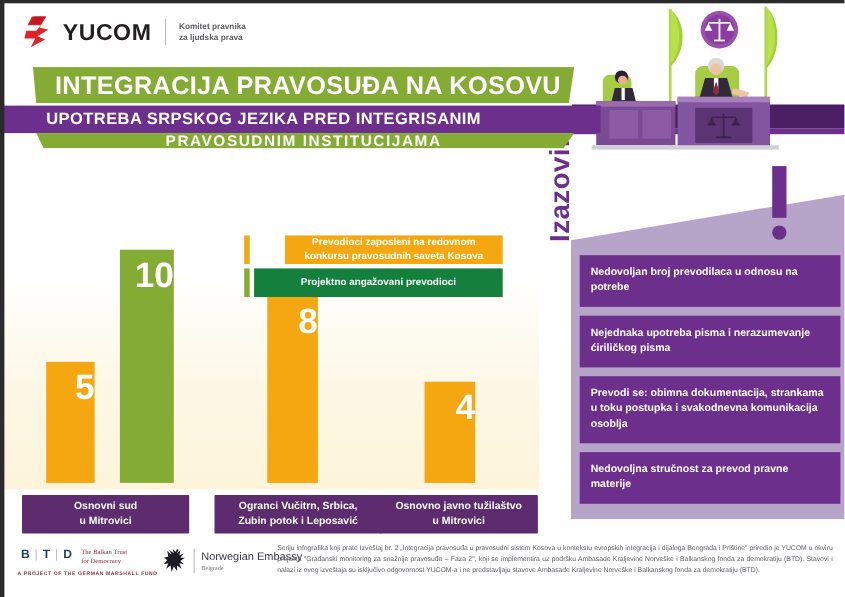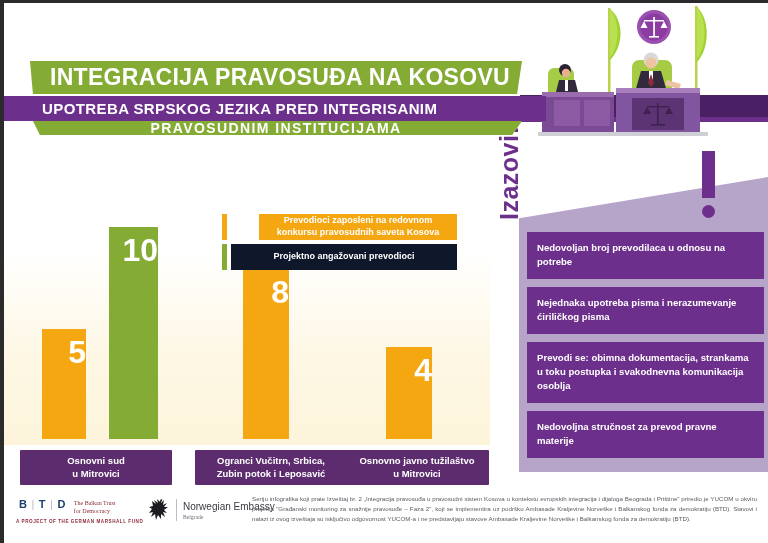--- a/index.html
+++ b/index.html
@@ -173,20 +173,34 @@
         <rect x="127" y="106" width="22" height="1.4" fill="#3d2150"></rect>
         <path d="M127 107 l-4 7 h8 Z" fill="#3d2150"></path>
         <path d="M149 107 l-4 7 h8 Z" fill="#3d2150"></path>
         <rect x="131" y="124" width="14" height="1.6" fill="#3d2150"></rect>
       </g>
 
       <rect x="18" y="132" width="170" height="4" fill="#cfcfd6"></rect>
     </svg>
   </div>
 
+  <div class="logo-wrap">
+    <div class="logo-mark">
+      <svg viewBox="0 0 26 30" width="26" height="30">
+        <path d="M20 1 L7 1 L3 9 L15 9 L11 14 L2 14 L0 21 L10 21 L6 29 L19 22 L12 19 L22 13 L14 11 Z" fill="#e0232b"></path>
+        <path d="M20 1 L9 1 L5 8 L14 8 Z" fill="#c4161c"></path>
+      </svg>
+    </div>
+    <div class="logo-word">YUCOM</div>
+    <div class="logo-div"></div>
+    <div class="logo-tag">
+      <div>Komitet pravnika</div>
+      <div>za ljudska prava</div>
+    </div>
+  </div>
 
   <div class="band band-purple">
     <span>UPOTREBA SRPSKOG JEZIKA PRED INTEGRISANIM</span>
   </div>
   <div class="band band-green1">
     <span>INTEGRACIJA PRAVOSUĐA NA KOSOVU</span>
   </div>
   <div class="band band-green2">
     <span>PRAVOSUDNIM INSTITUCIJAMA</span>
   </div>
@@ -229,21 +243,21 @@
     </div>
   </div>
 
   <div class="legend">
     <div class="leg-row">
       <div class="leg-tick" style="background:#F5A711;"></div>
       <div class="leg-box" style="background:#F5A711;margin-left:28px;">Prevodioci zaposleni na redovnom konkursu pravosudnih saveta Kosova</div>
     </div>
     <div class="leg-row">
       <div class="leg-tick" style="background:#84AB33;"></div>
-      <div class="leg-box" style="background:#0f172a;">Projektno angažovani prevodioci</div>
+      <div class="leg-box" style="background:#15803d;">Projektno angažovani prevodioci</div>
     </div>
   </div>
 
   <div class="panel">
     <div class="panel-shape"></div>
     <div class="bang">
       <div class="stem"></div>
       <div class="dot"></div>
     </div>
     <div class="vlabel">Izazovi:</div>

